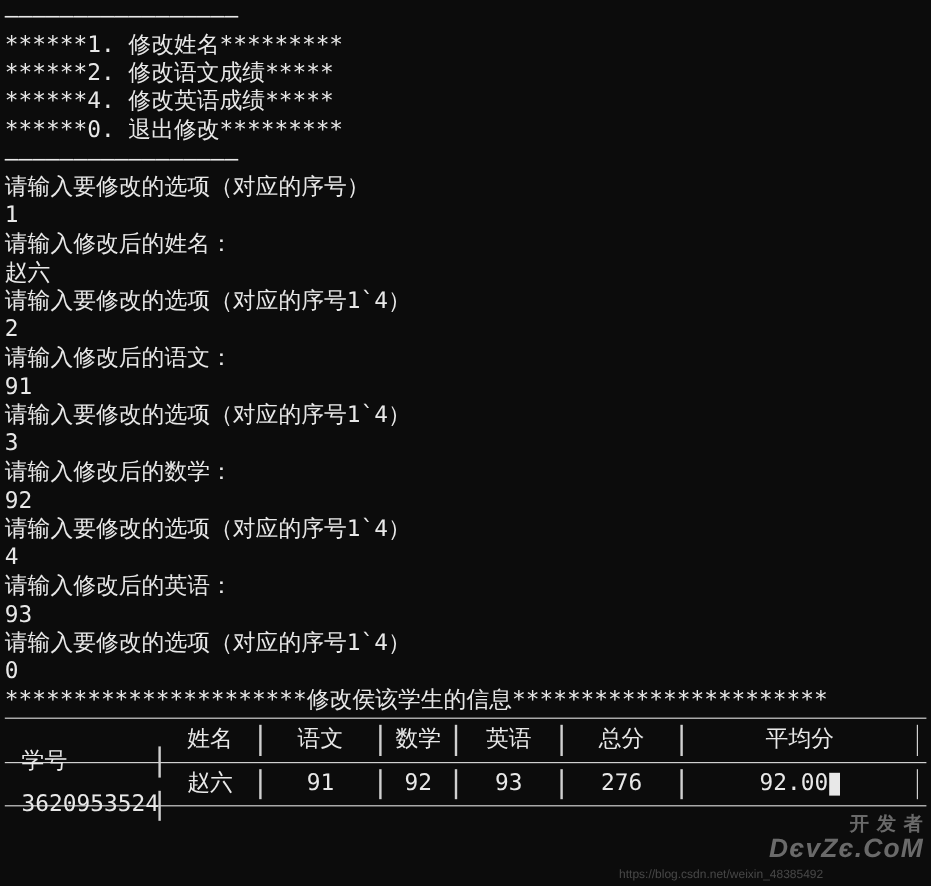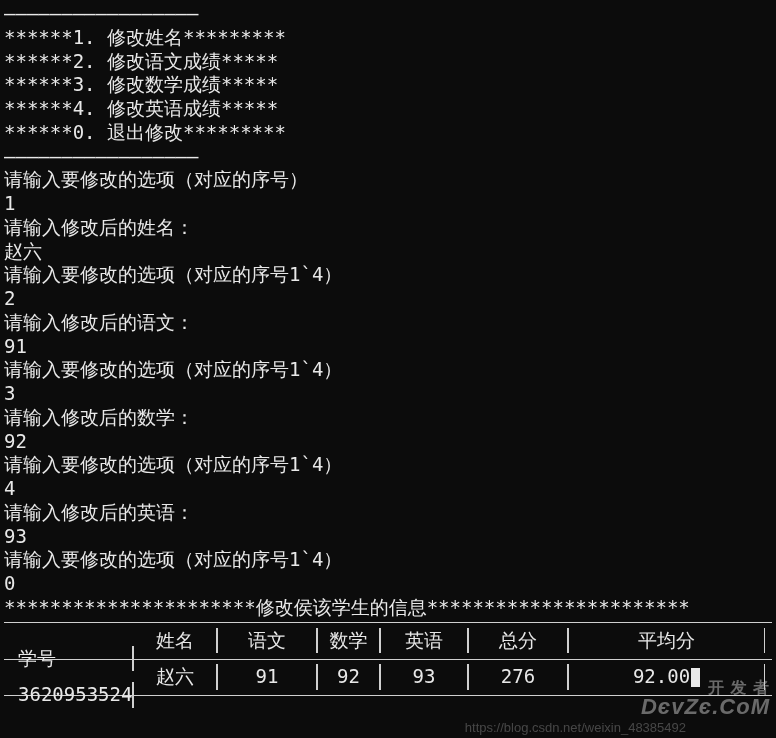--- a/index.html
+++ b/index.html
@@ -82,41 +82,40 @@
       font-family: "Microsoft YaHei", sans-serif;
       font-style: normal;
       font-size: 16px;
       display: block;
     }
     .watermark-url {
       position: absolute;
       right: 90px;
       bottom: 2px;
       color: rgba(180,180,180,0.35);
-      font-size: 13px;
+      font-size: 10px;
       font-family: Arial, sans-serif;
       pointer-events: none;
     }
     .cursor {
       display: inline-block;
       width: 9px;
       height: 19px;
       background: #e8e8e8;
       vertical-align: bottom;
       margin-left: 1px;
     }
   </style>
 </head>
 <body>
 
 <div class="console">
   <span class="console-line dash-line">—————————————————</span>
   <span class="console-line">******1. 修改姓名*********</span>
   <span class="console-line">******2. 修改语文成绩*****</span>
-  <span class="console-line">******3. 修改数学成绩*****</span>
   <span class="console-line">******4. 修改英语成绩*****</span>
   <span class="console-line">******0. 退出修改*********</span>
   <span class="console-line dash-line">—————————————————</span>
 
   <span class="console-line">请输入要修改的选项（对应的序号）</span>
   <span class="console-line">1</span>
   <span class="console-line">请输入修改后的姓名：</span>
   <span class="console-line">赵六</span>
 
   <span class="console-line">请输入要修改的选项（对应的序号1`4）</span>

